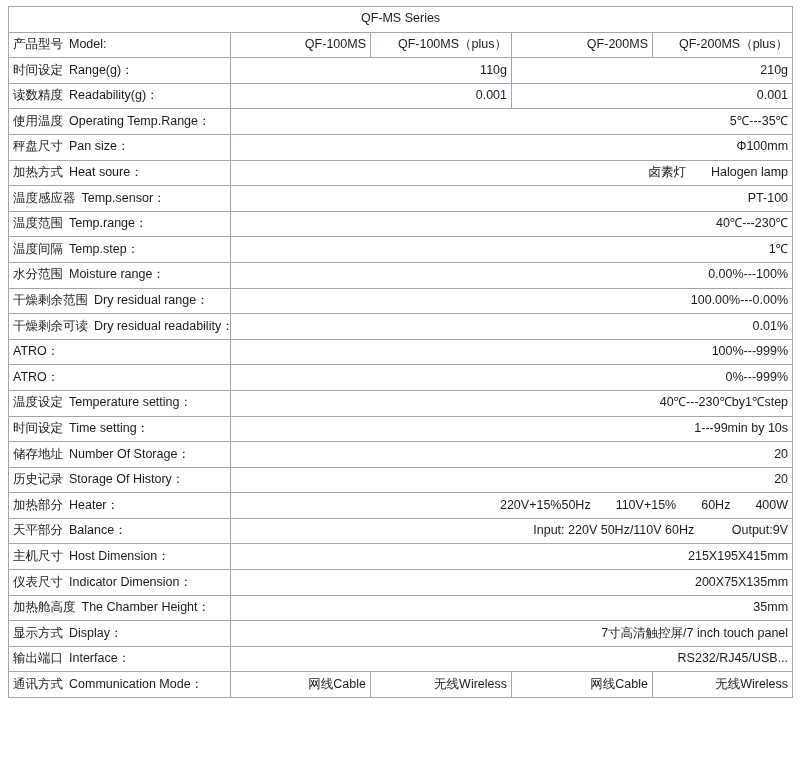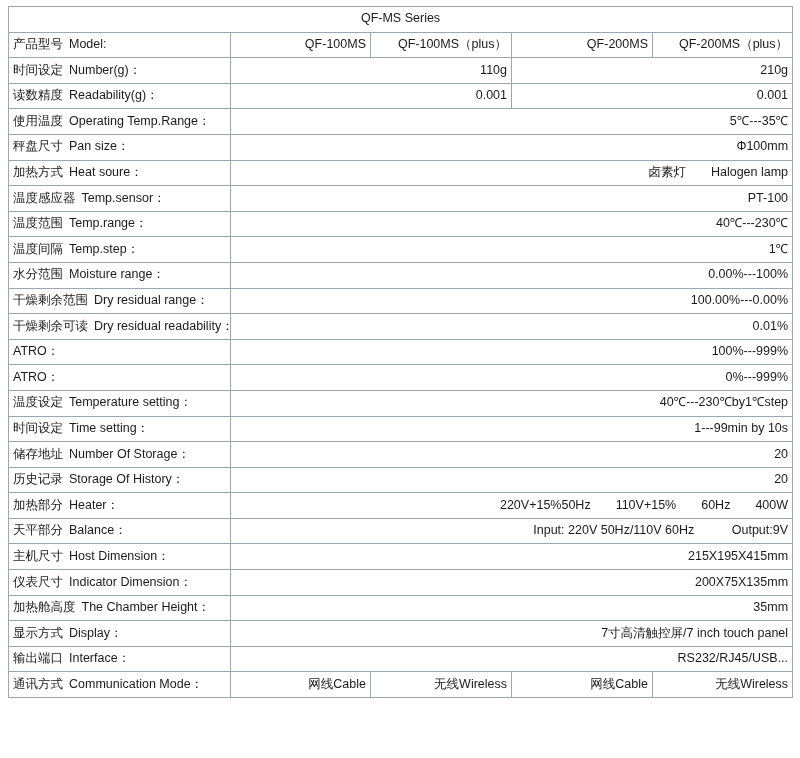--- a/index.html
+++ b/index.html
@@ -68,21 +68,21 @@
         <td class="title" colspan="5">QF-MS Series</td>
       </tr>
     <tr>
           <td class="label"><span class="cn">产品型号</span><span class="en">Model:</span></td>
           <td class="value">QF-100MS</td>
           <td class="value">QF-100MS（plus）</td>
           <td class="value">QF-200MS</td>
           <td class="value">QF-200MS（plus）</td>
         </tr>
         <tr>
-          <td class="label"><span class="cn">时间设定</span><span class="en">Number(g)：</span></td>
+          <td class="label"><span class="cn">时间设定</span><span class="en">Range(g)：</span></td>
           <td class="value" colspan="2">110g</td>
           <td class="value" colspan="2">210g</td>
         </tr>
         <tr>
           <td class="label"><span class="cn">读数精度</span><span class="en">Readability(g)：</span></td>
           <td class="value" colspan="2">0.001</td>
           <td class="value" colspan="2">0.001</td>
         </tr>
         <tr>
           <td class="label"><span class="cn">使用温度</span><span class="en">Operating Temp.Range：</span></td>

